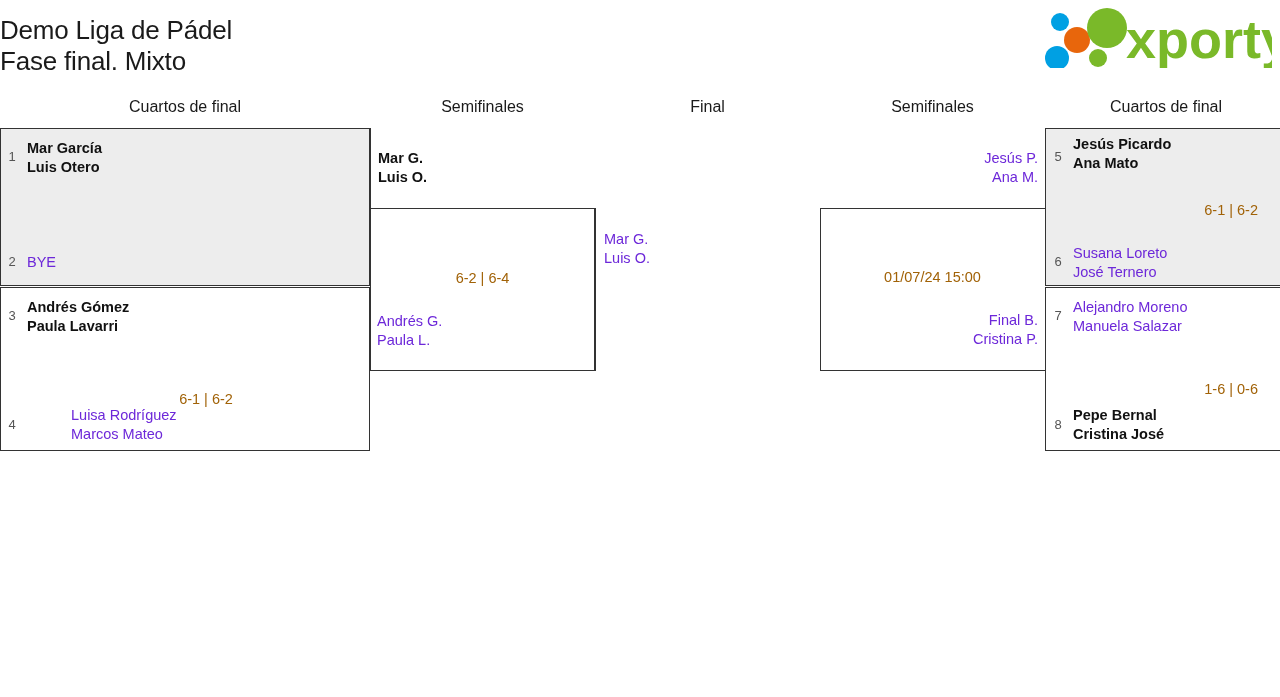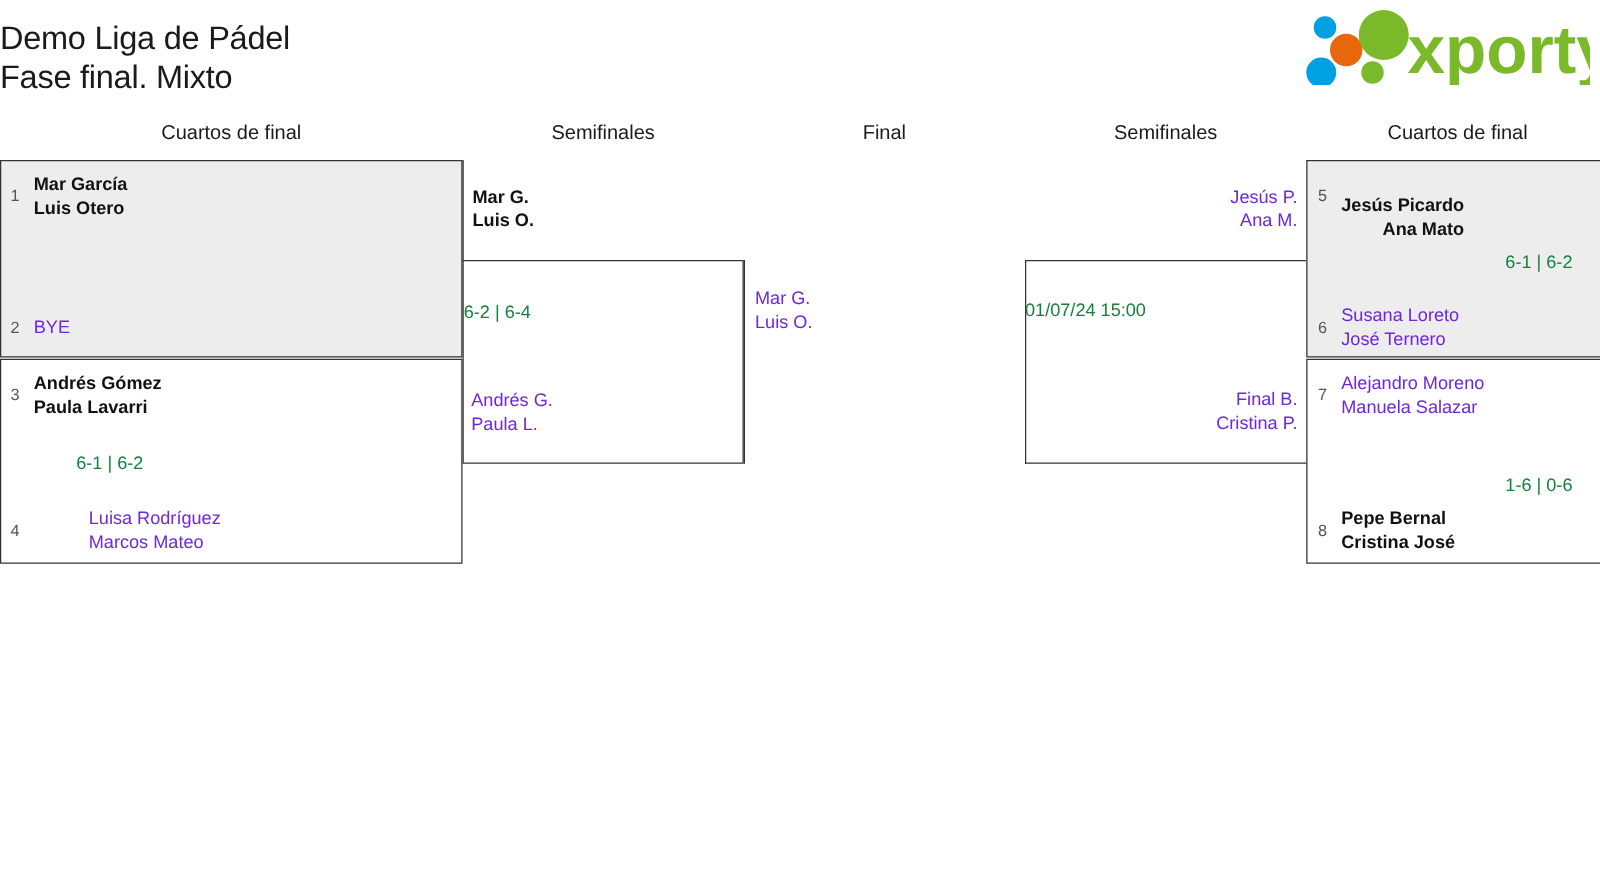--- a/index.html
+++ b/index.html
@@ -41,24 +41,24 @@
   }
   .names {
     position: absolute; font-size: 14.5px; line-height: 19px;
     white-space: nowrap;
   }
   .names .n { display: block; }
   .win { color: #111111; font-weight: 700; }
   .lose { color: #6d28d9; font-weight: 400; }
   .score {
     position: absolute; font-size: 14.5px; line-height: 19px;
-    color: #15803d; white-space: nowrap;
+    color: #a16207; white-space: nowrap;
   }
   .score.r { text-align: right; }
-  .score.c { text-align: left; }
+  .score.c { text-align: center; margin-top: 28px; }
   .names.r { text-align: right; }
 
   
   .vline { position: absolute; width: 1px; background: #333333; }
   .hline { position: absolute; height: 1px; background: #333333; }
 </style>
 </head>
 <body>
 
 <div id="root">
@@ -143,21 +143,21 @@
     <span class="n lose">Ana M.</span>
   </div>
   <div class="score c" style="left:820px; top:240px; width:225px;">01/07/24 15:00</div>
   <div class="names r" style="left:845px; top:311px; width:193px;">
     <span class="n lose">Final B.</span>
     <span class="n lose">Cristina P.</span>
   </div>
 
   <div class="bx box-border fill-gray" style="left:1045px; top:128px; width:245px; height:158px;">
     <div class="seed" style="left:3px; top:20px;">5</div>
-    <div class="names" style="left:27px; top:27px;text-align:right;">
+    <div class="names" style="left:27px; top:6px;">
       <span class="n win">Jesús Picardo</span>
       <span class="n win">Ana Mato</span>
     </div>
     <div class="seed" style="left:3px; top:125px;">6</div>
     <div class="names" style="left:27px; top:115px;">
       <span class="n lose">Susana Loreto</span>
       <span class="n lose">José Ternero</span>
     </div>
     <div class="score r" style="left:0px; top:72px; width:212px;">6-1 | 6-2</div>
   </div>

